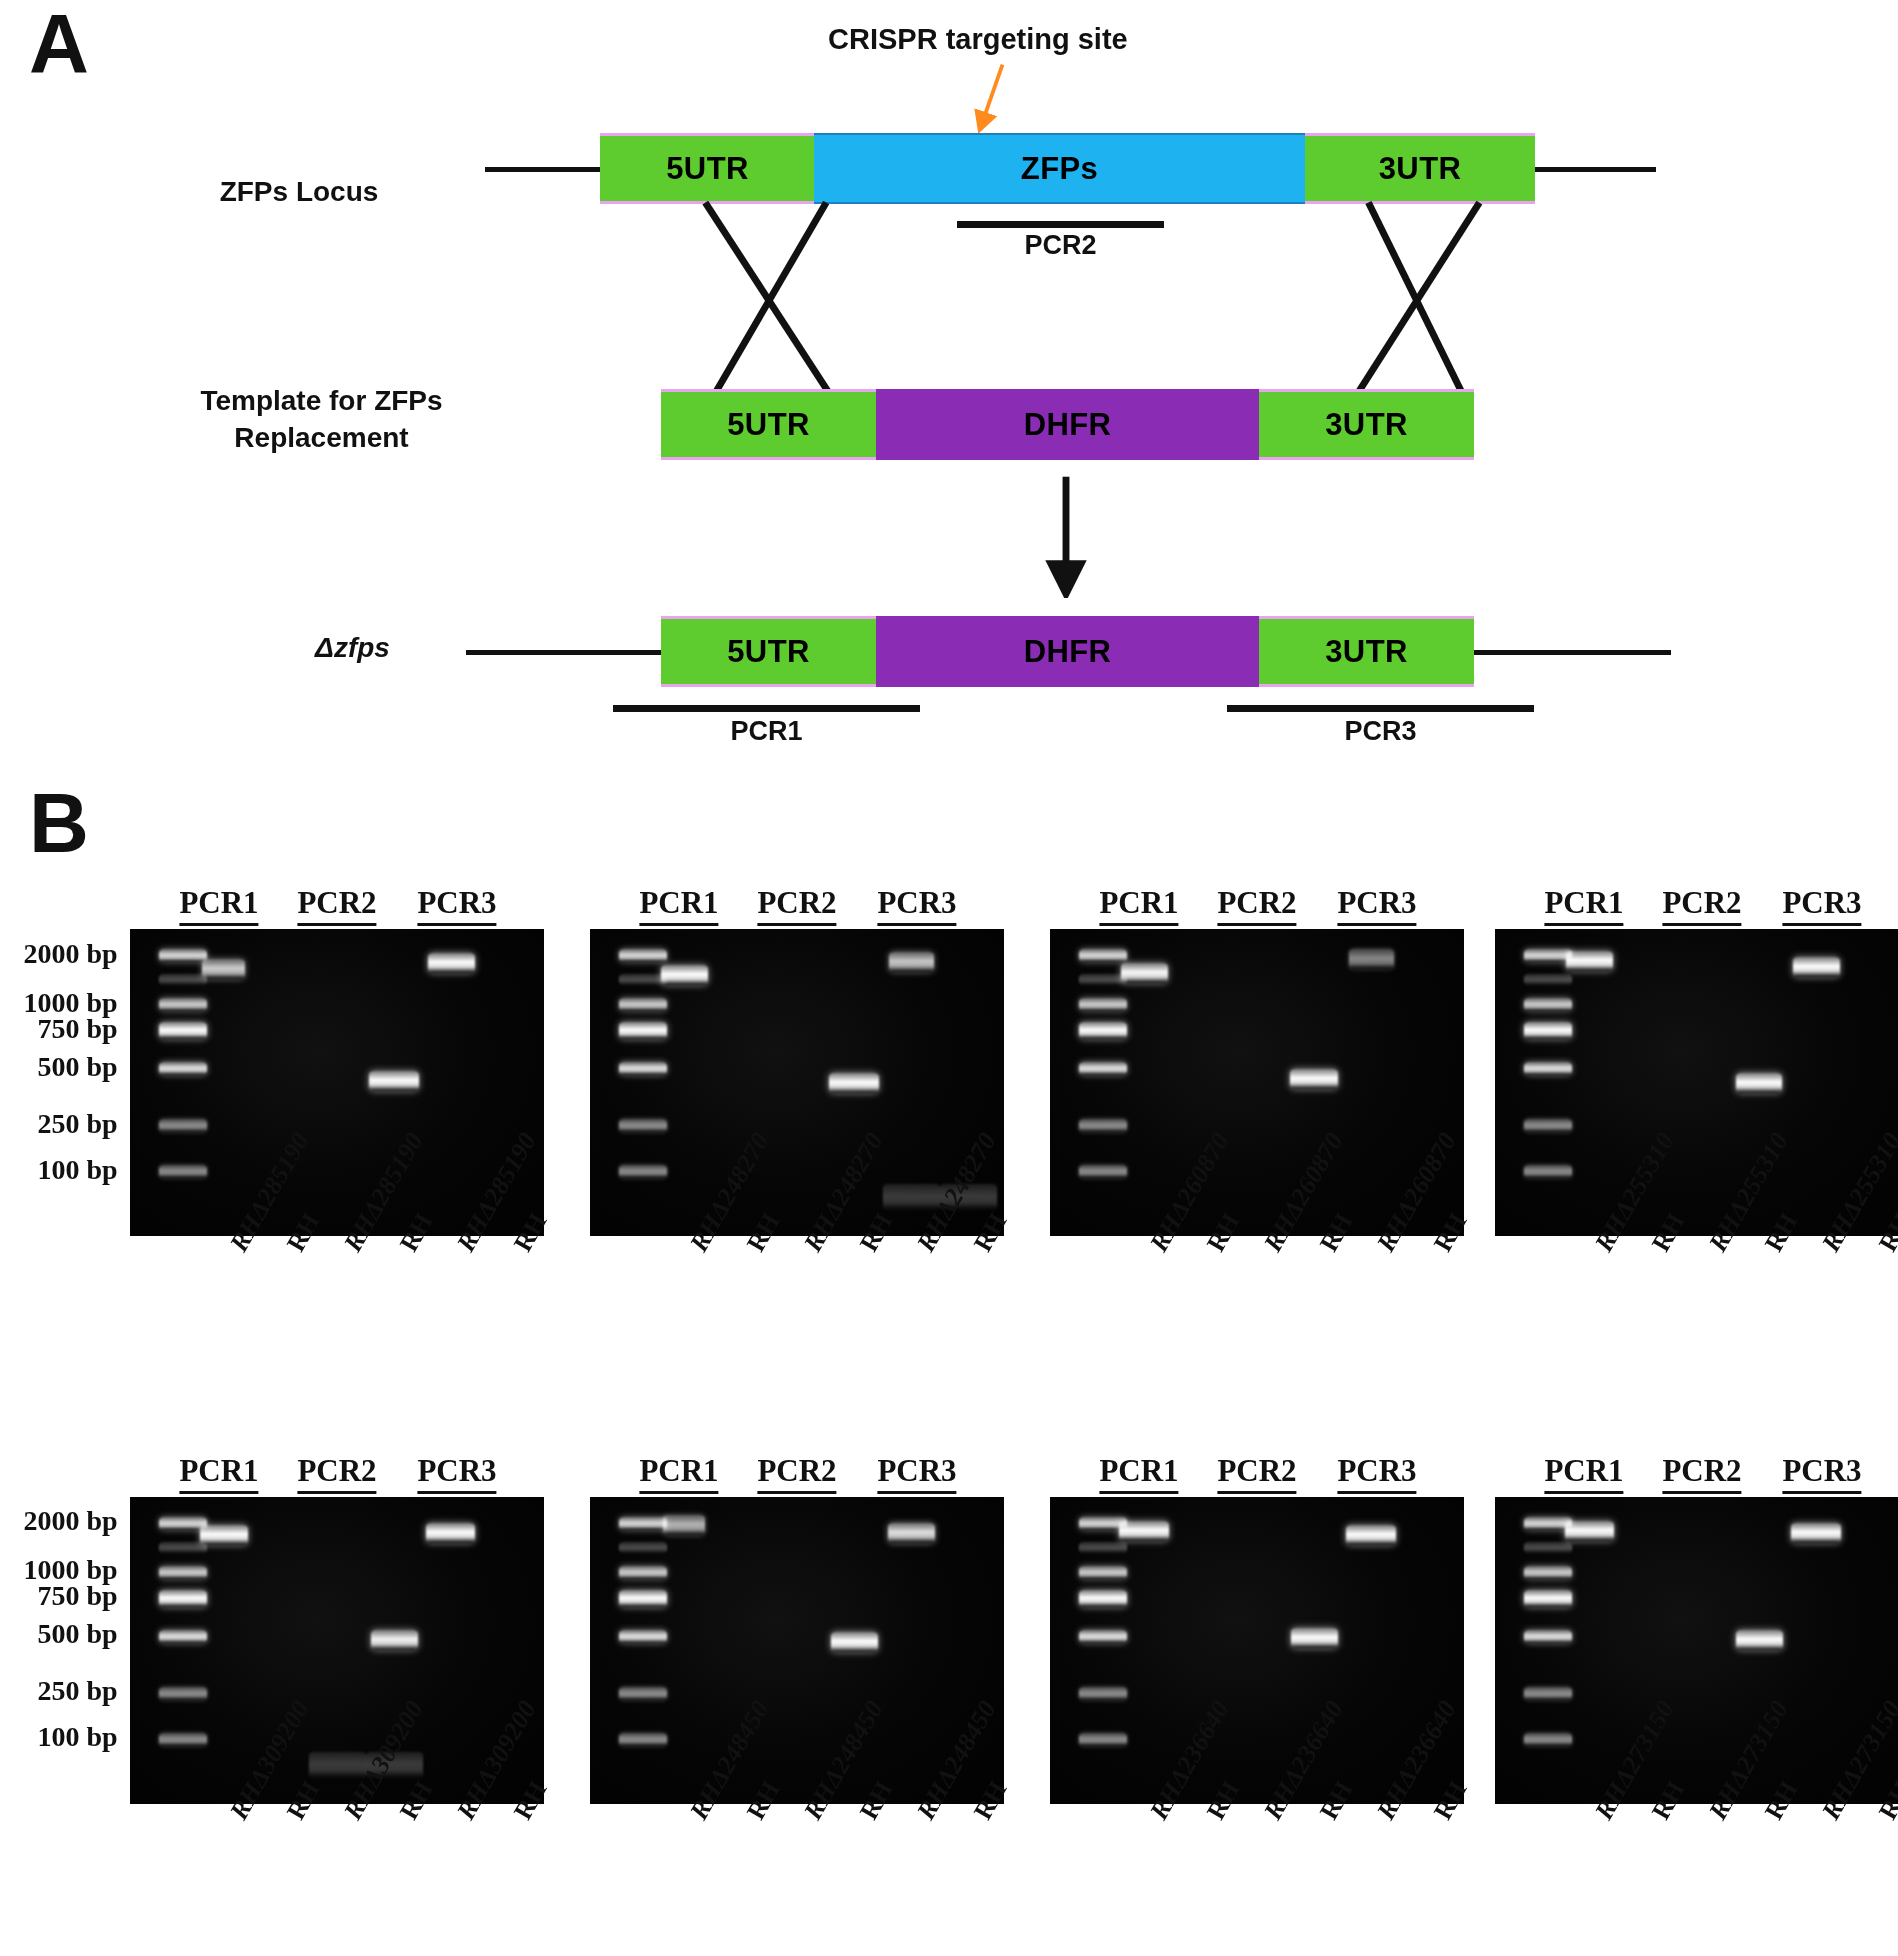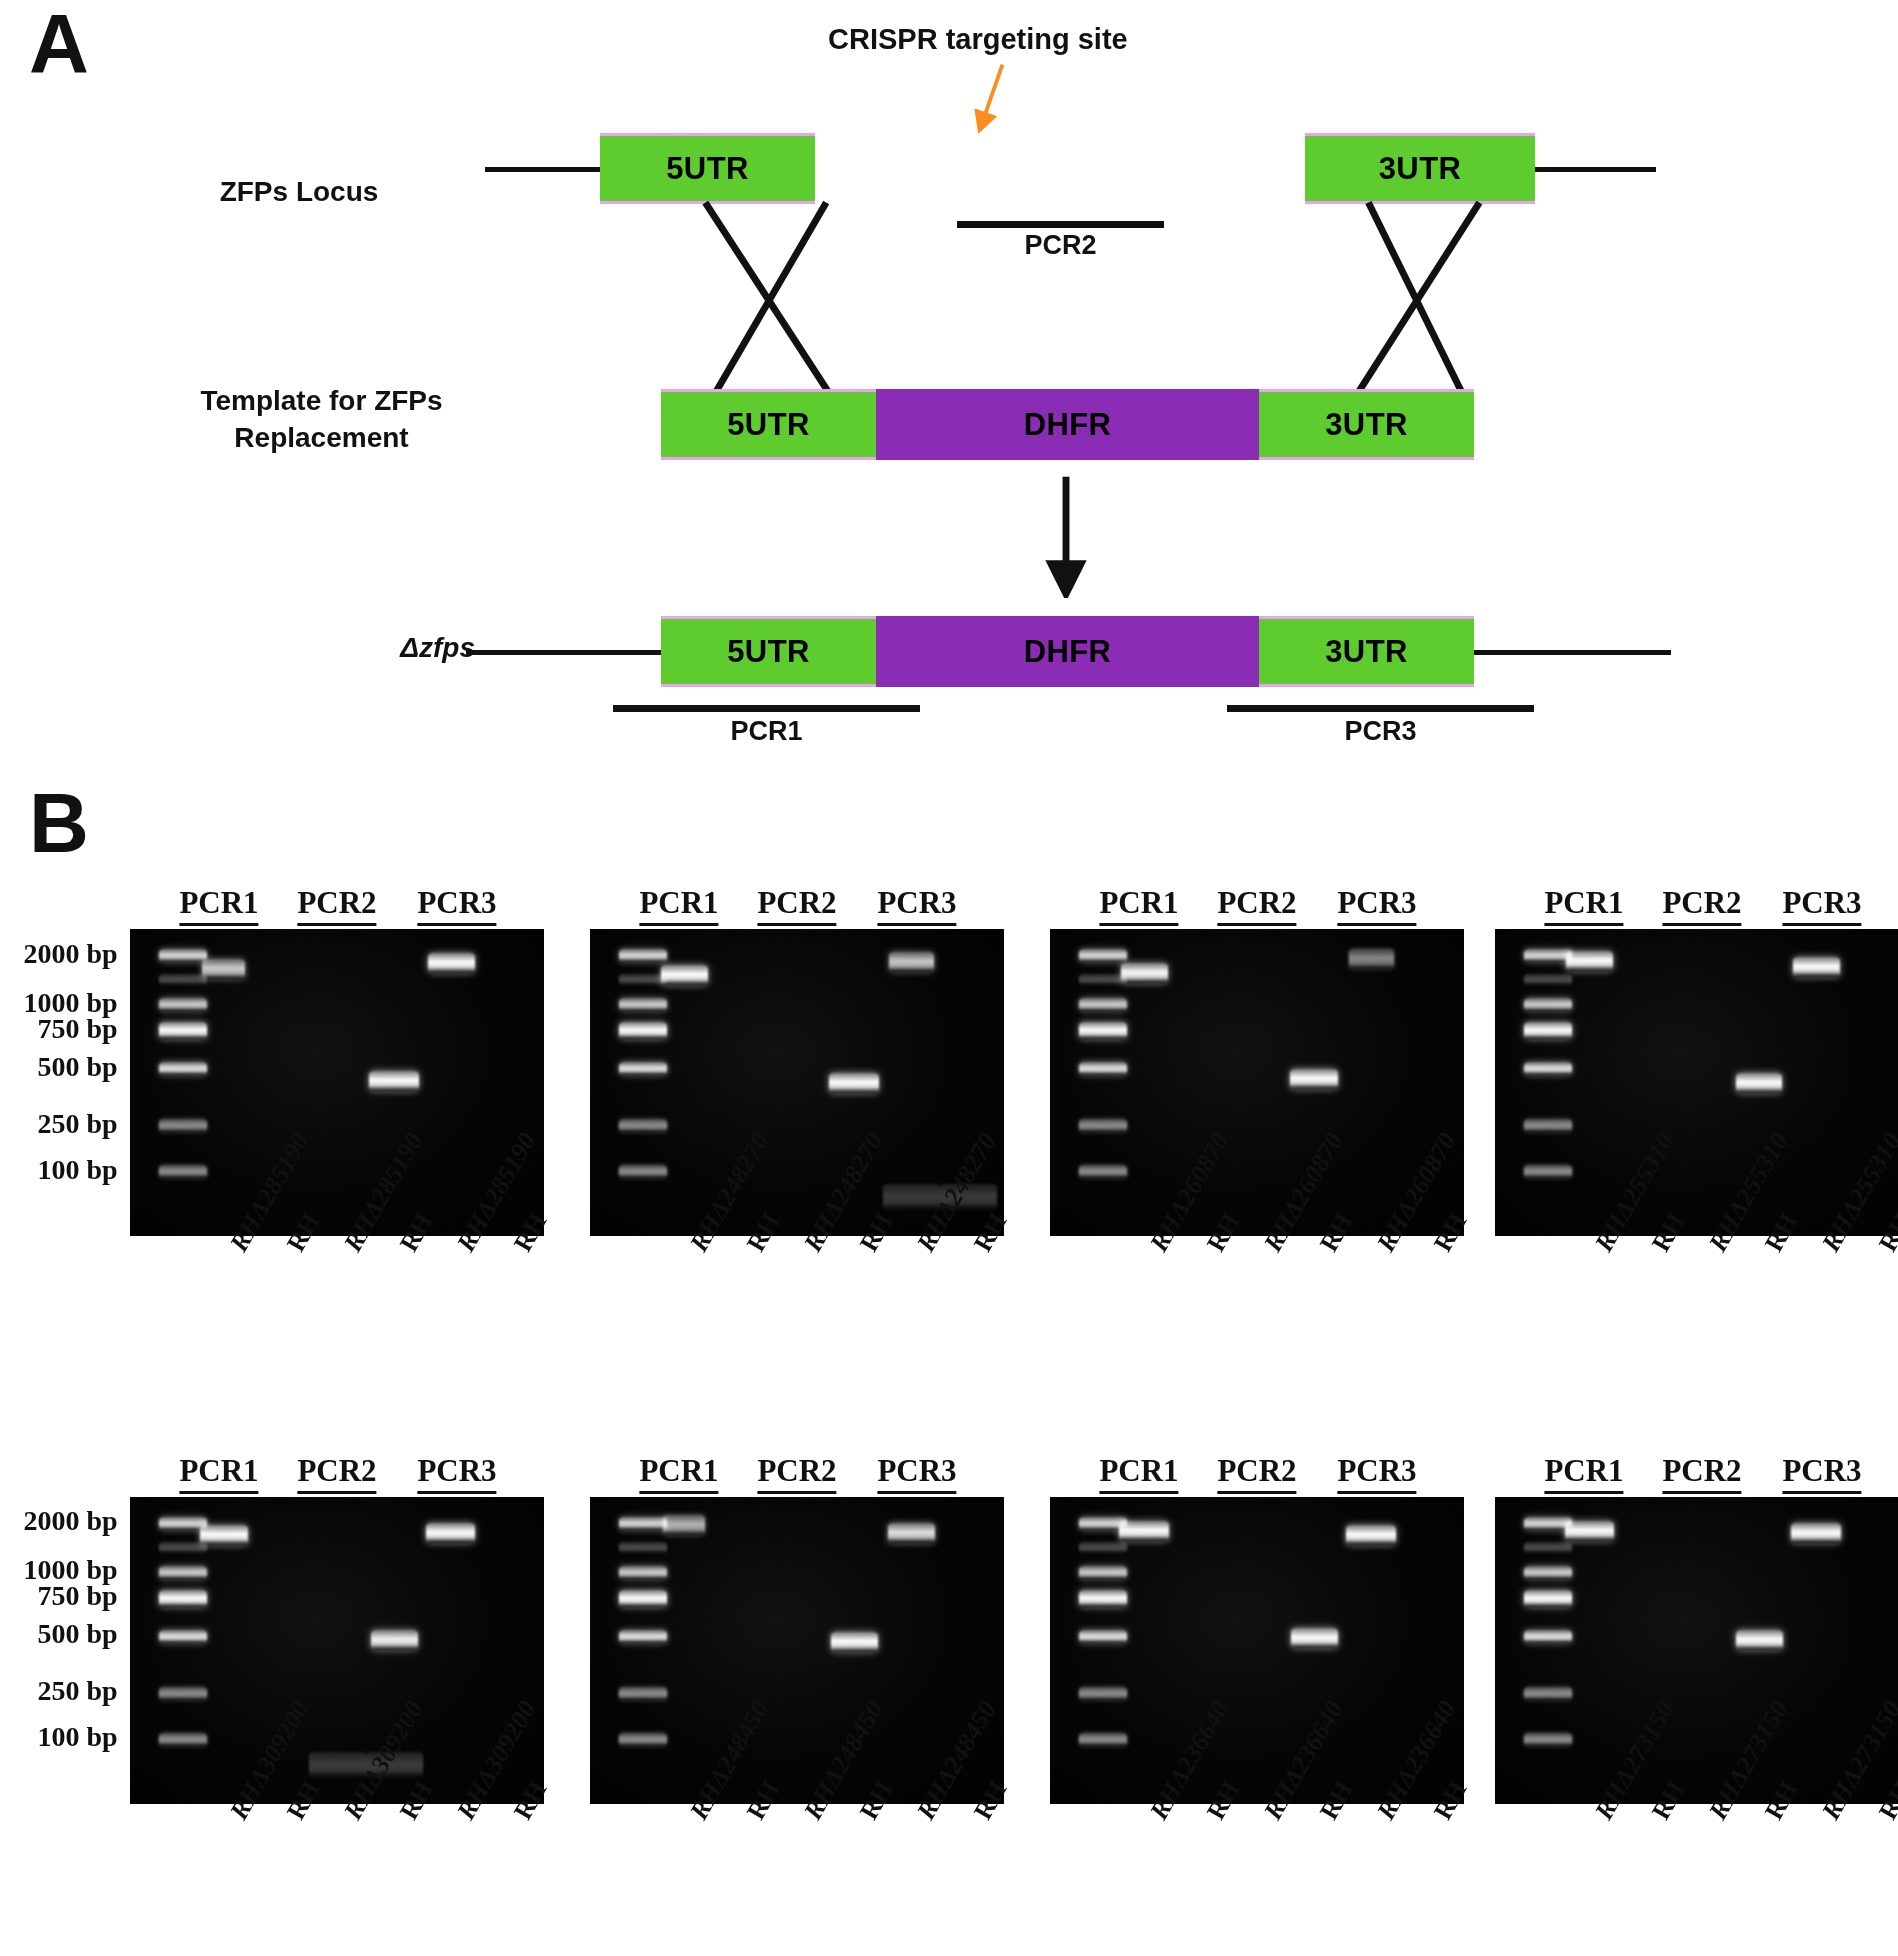--- a/index.html
+++ b/index.html
@@ -59,20 +59,21 @@
       </defs>
     <line x1="58" y1="6" x2="28" y2="92" stroke="#ff8a1e" stroke-width="5" marker-end="url(#oarrow)"></line>
   </svg>
 
   <div class="row-label" style="left:138px;top:146px;width:322px;margin-top:28px;">ZFPs Locus</div>
 
   <div class="flank" style="left:485px;top:167px;width:115px;"></div>
   <div class="flank" style="left:1533px;top:167px;width:123px;"></div>
 
   <div class="seg utr" style="left:600px;top:133px;width:215px;height:71px;">5UTR</div>
+  <div class="seg zfps" style="left:814px;top:133px;width:491px;height:71px;">ZFPs</div>
   <div class="seg utr" style="left:1305px;top:133px;width:230px;height:71px;">3UTR</div>
 
   <div class="pcr-bar" style="left:957px;top:221px;width:207px;"></div>
   <div class="pcr-cap" style="left:957px;top:230px;width:207px;">PCR2</div>
 
   <svg style="position:absolute;left:690px;top:201px;" width="176" height="199" viewBox="0 0 230 260">
     <line x1="20" y1="2" x2="185" y2="256" stroke="#111" stroke-width="9"></line>
     <line x1="178" y1="2" x2="30" y2="256" stroke="#111" stroke-width="9"></line>
   </svg>
 
@@ -90,21 +91,21 @@
 
   <svg class="dn-arrow" style="left:1043px;top:475px;" width="46" height="123" viewBox="0 0 60 160">
     <defs>
         <marker id="barrow" markerWidth="6" markerHeight="6" refX="3" refY="3" orient="auto">
       <path d="M0,0 L6,3 L0,6 z" fill="#111"></path>
         </marker>
       </defs>
     <line x1="30" y1="2" x2="30" y2="138" stroke="#111" stroke-width="9" marker-end="url(#barrow)"></line>
   </svg>
 
-  <div class="row-label ital" style="left:230px;top:630px;width:245px;text-align:right;">Δzfps</div>
+  <div class="row-label ital" style="left:230px;top:630px;width:245px;">Δzfps</div>
 
   <div class="flank" style="left:466px;top:650px;width:199px;"></div>
   <div class="flank" style="left:1472px;top:650px;width:199px;"></div>
 
   <div class="seg utr" style="left:661px;top:616px;width:215px;height:71px;">5UTR</div>
   <div class="seg dhfr" style="left:876px;top:616px;width:383px;height:71px;">DHFR</div>
   <div class="seg utr" style="left:1259px;top:616px;width:215px;height:71px;">3UTR</div>
 
   <div class="pcr-bar" style="left:613px;top:705px;width:307px;"></div>
   <div class="pcr-cap" style="left:613px;top:716px;width:307px;">PCR1</div>

